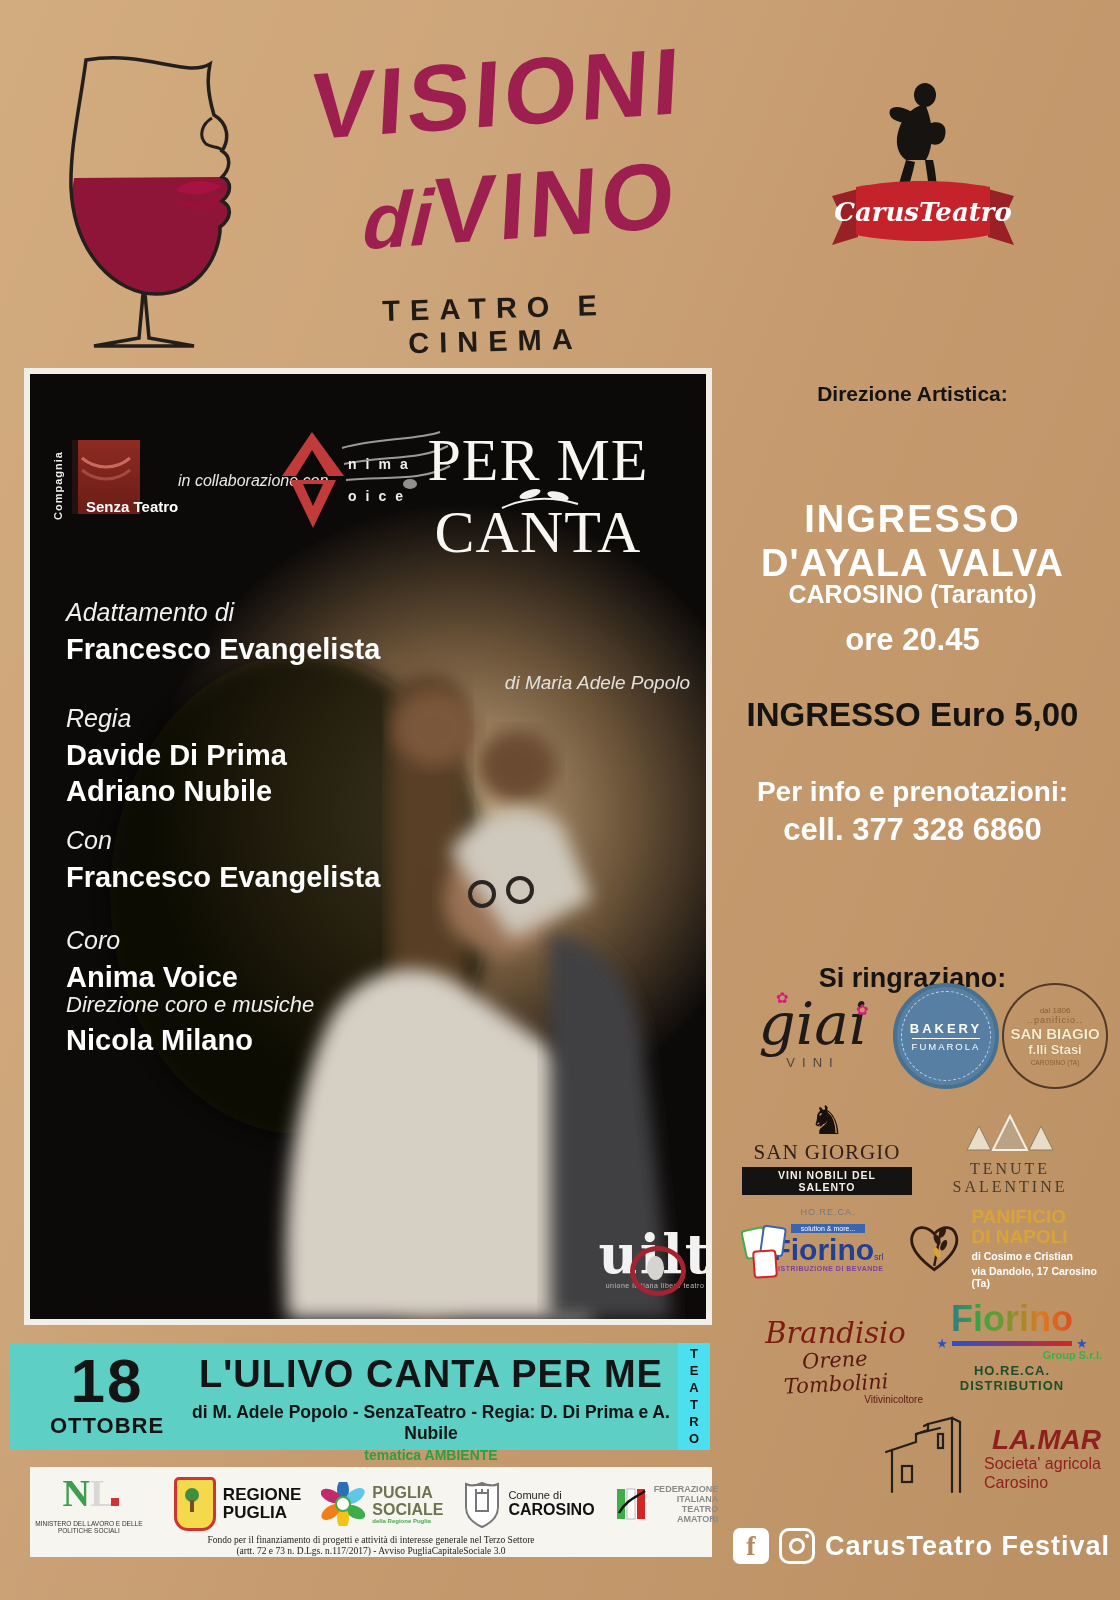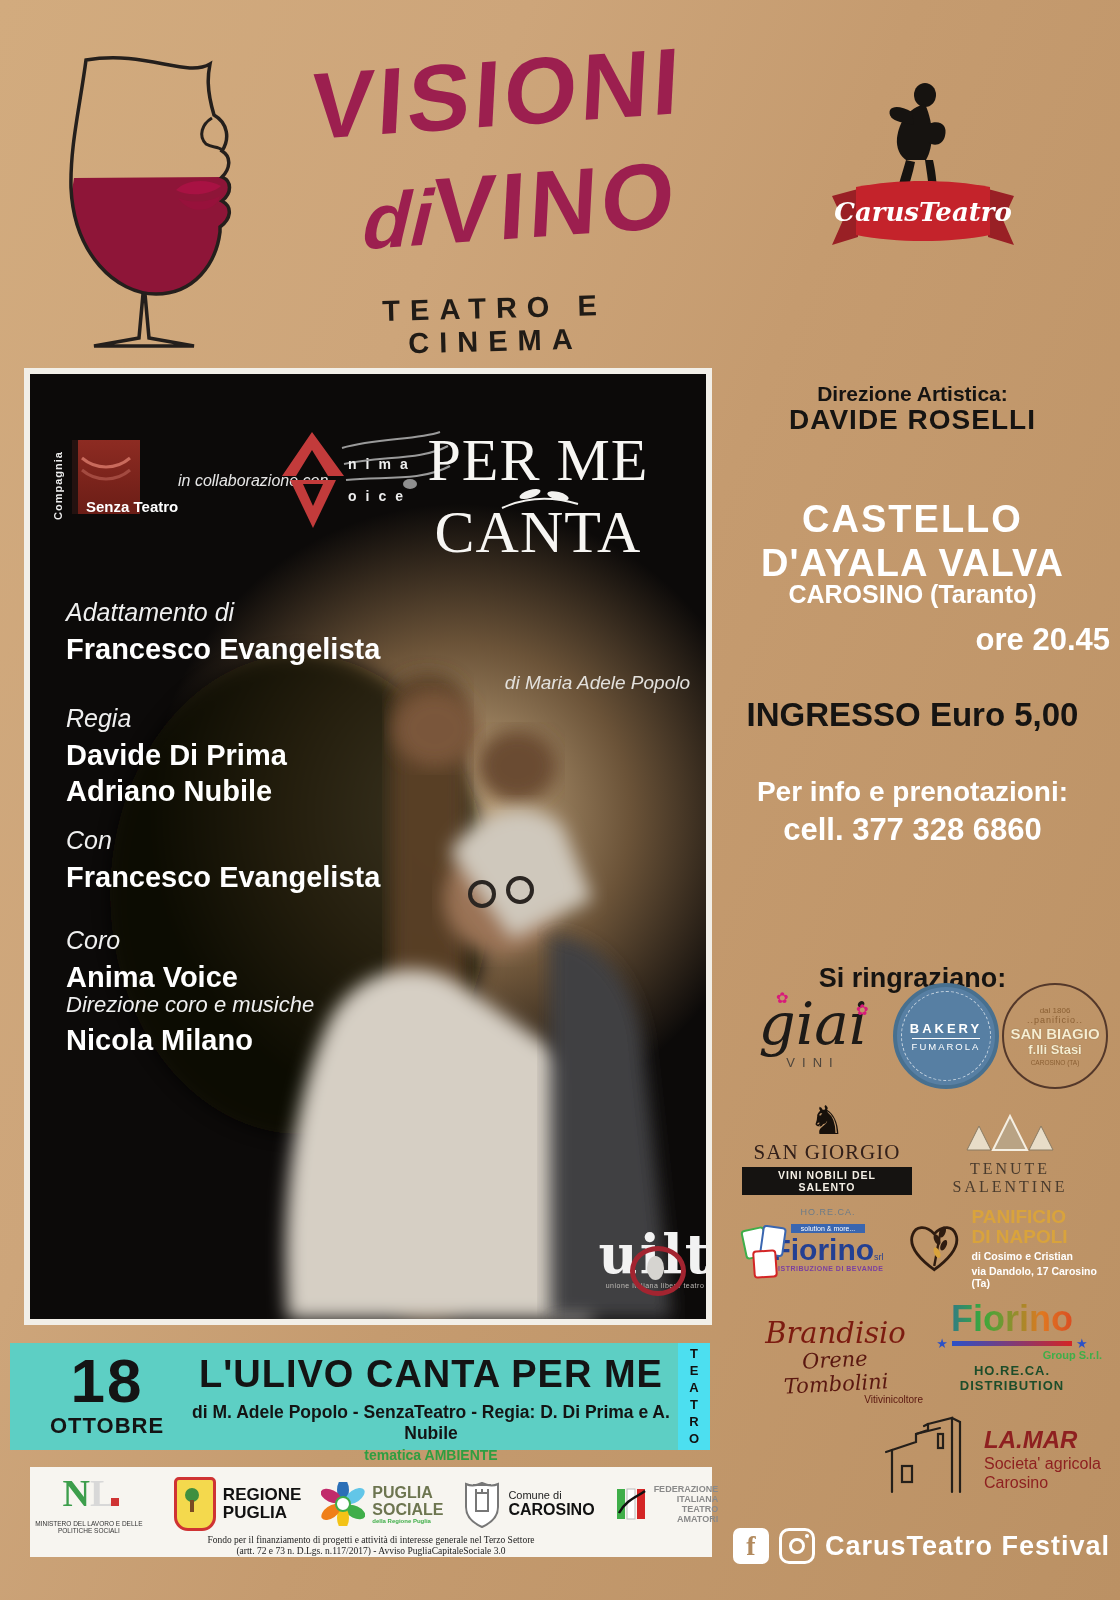--- a/index.html
+++ b/index.html
@@ -119,21 +119,21 @@
   .br-sig{font-family:"DejaVu Serif",serif;font-style:italic;font-size:21px;color:#5a1710;transform:rotate(-3deg);}
   .br-sub{font-size:10px;color:#5a1710;text-align:right;margin-top:-2px;}
   .f2-name{font-size:36px;font-weight:800;line-height:34px;
            background:linear-gradient(90deg,#2b51c8,#37a93c,#e07820,#d42525);
            -webkit-background-clip:text;background-clip:text;color:transparent;}
   .f2-row{display:flex;align-items:center;gap:4px;justify-content:center;}
   .f2-star{color:#2b51c8;font-family:"DejaVu Sans",sans-serif;font-size:13px;}
   .f2-grad{width:120px;height:5px;background:linear-gradient(90deg,#2b51c8,#d42525);}
   .f2-group{font-size:11px;font-weight:700;color:#3fae49;text-align:right;margin-top:-2px;}
   .f2-sub{font-size:13px;font-weight:700;color:#1d4d2a;letter-spacing:1px;margin-top:2px;}
-  .lm-name{font-size:24px;font-weight:800;font-style:italic;color:#8e2020;line-height:28px;text-align:left;margin-top:28px;}
+  .lm-name{font-size:28px;font-weight:800;font-style:italic;color:#8e2020;line-height:28px;text-align:right;margin-top:28px;}
   .lm-sub{font-size:16px;color:#8e2020;text-align:left;line-height:19px;}
 
   .social{left:733px;top:1528px;display:flex;align-items:center;gap:10px;}
   .fb{width:36px;height:36px;background:#fff;border-radius:7px;display:flex;align-items:center;justify-content:center;
       font-family:"Liberation Serif",serif;font-weight:700;font-size:28px;color:#b28a5e;}
   .ig{width:36px;height:36px;border:3px solid #fff;border-radius:10px;box-sizing:border-box;position:relative;}
   .ig::before{content:"";position:absolute;left:7px;top:7px;width:16px;height:16px;border:3px solid #fff;border-radius:50%;box-sizing:border-box;}
   .ig::after{content:"";position:absolute;right:3px;top:3px;width:4px;height:4px;background:#fff;border-radius:50%;}
   .social-txt{font-size:27px;color:#fff;font-weight:600;letter-spacing:1px;}
 </style>
@@ -166,25 +166,24 @@
       <rect x="60" y="121" width="18" height="6" rx="3"></rect>
       <rect x="99" y="118" width="17" height="6" rx="3"></rect>
     </g>
     <polygon points="4,122 30,115 30,163 4,171 15,146" fill="#992025"></polygon>
     <polygon points="186,122 160,115 160,163 186,171 175,146" fill="#992025"></polygon>
     <path d="M28,113 C70,105 120,105 162,113 L162,161 C120,169 70,169 28,161 Z" fill="#c4232b"></path>
     <text x="95" y="147" text-anchor="middle" font-size="26" fill="#ffffff" font-style="italic" font-weight="bold" font-family="DejaVu Serif, serif">CarusTeatro</text>
   </svg>
 
   <div class="abs rc black-bold" style="top:382px;font-size:21px;">Direzione Artistica:</div>
-  <div class="abs rc black-bold" style="top:404px;font-size:28px;letter-spacing:1px;">DAVIDE ROSELLI</div>
-  <div class="abs rc white-bold" style="top:498px;font-size:38px;letter-spacing:2px;">CASTELLO</div>
+  <div class="abs rc white-bold" style="top:498px;font-size:38px;letter-spacing:2px;">INGRESSO</div>
   <div class="abs rc white-bold" style="top:542px;font-size:38px;letter-spacing:1px;">D'AYALA VALVA</div>
   <div class="abs rc white-bold" style="top:580px;font-size:25px;">CAROSINO (Taranto)</div>
-  <div class="abs rc white-bold" style="top:622px;font-size:31px;text-align:right;">ore 20.45</div>
+  <div class="abs rc white-bold" style="top:622px;font-size:31px;">ore 20.45</div>
   <div class="abs rc black-bold" style="top:696px;font-size:33px;">INGRESSO Euro 5,00</div>
   <div class="abs rc white-bold" style="top:776px;font-size:28px;">Per info e prenotazioni:</div>
   <div class="abs rc white-bold" style="top:812px;font-size:31px;">cell. 377 328 6860</div>
   <div class="abs rc black-bold" style="top:963px;font-size:27px;">Si ringraziano:</div>
 
   <div class="sp" style="left:738px;top:995px;width:150px;">
     <span class="giai-f" style="left:38px;top:-6px;">✿</span>
     <span class="giai-f" style="left:118px;top:6px;">✿</span>
     <div class="giai-script">giai</div>
     <div class="giai-sub">VINI</div>

